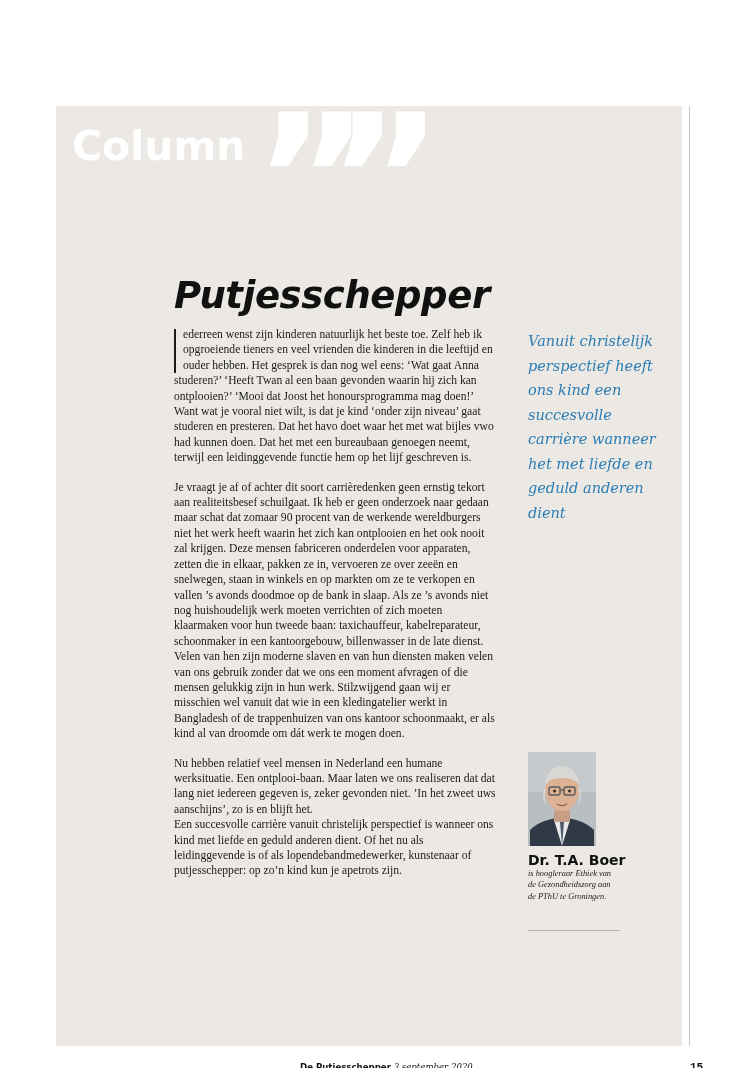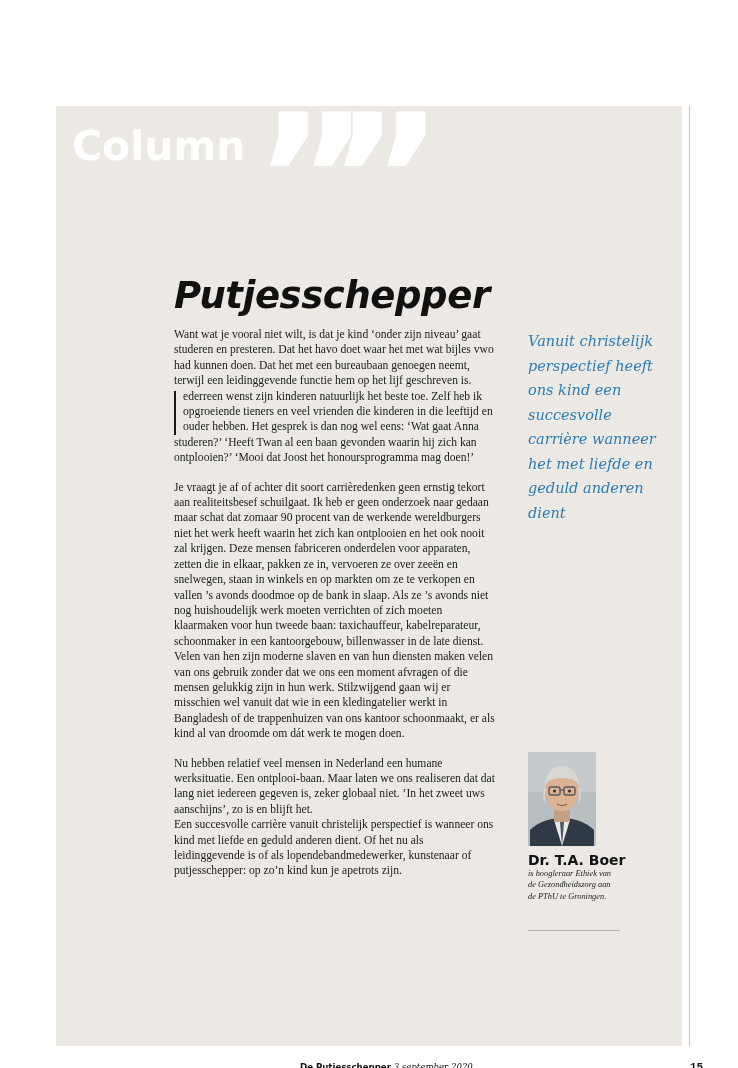--- a/index.html
+++ b/index.html
@@ -211,25 +211,25 @@
 
   <div id="masthead">
     <div id="column-word">Column</div>
     <div class="quote-mark" id="quote-1">”</div>
     <div class="quote-mark" id="quote-2">”</div>
   </div>
 
   <h1 id="headline">Putjesschepper</h1>
 
   <div id="body-col">
+    <p><span class="dropcap-rule"></span><span>ederreen wenst zijn kinderen natuurlijk het beste toe. Zelf heb ik opgroeiende tieners en veel vrienden die kinderen in die leeftijd en ouder hebben. Het gesprek is dan nog wel eens: ‘Wat gaat Anna studeren?’ ‘Heeft Twan al een baan gevonden waarin hij zich kan ontplooien?’ ‘Mooi dat Joost het honoursprogramma mag doen!’</span></p>
     <p>Want wat je vooral niet wilt, is dat je kind ‘onder zijn niveau’ gaat studeren en presteren. Dat het havo doet waar het met wat bijles vwo had kunnen doen. Dat het met een bureaubaan genoegen neemt, terwijl een leidinggevende functie hem op het lijf geschreven is.</p>
-    <p><span class="dropcap-rule"></span><span>ederreen wenst zijn kinderen natuurlijk het beste toe. Zelf heb ik opgroeiende tieners en veel vrienden die kinderen in die leeftijd en ouder hebben. Het gesprek is dan nog wel eens: ‘Wat gaat Anna studeren?’ ‘Heeft Twan al een baan gevonden waarin hij zich kan ontplooien?’ ‘Mooi dat Joost het honoursprogramma mag doen!’</span></p>
     <p class="gap">Je vraagt je af of achter dit soort carrièredenken geen ernstig tekort aan realiteitsbesef schuilgaat. Ik heb er geen onderzoek naar gedaan maar schat dat zomaar 90 procent van de werkende wereldburgers niet het werk heeft waarin het zich kan ontplooien en het ook nooit zal krijgen. Deze mensen fabriceren onderdelen voor apparaten, zetten die in elkaar, pakken ze in, vervoeren ze over zeeën en snelwegen, staan in winkels en op markten om ze te verkopen en vallen ’s avonds doodmoe op de bank in slaap. Als ze ’s avonds niet nog huishoudelijk werk moeten verrichten of zich moeten klaarmaken voor hun tweede baan: taxichauffeur, kabelreparateur, schoonmaker in een kantoorgebouw, billenwasser in de late dienst.</p>
     <p>Velen van hen zijn moderne slaven en van hun diensten maken velen van ons gebruik zonder dat we ons een moment afvragen of die mensen gelukkig zijn in hun werk. Stilzwijgend gaan wij er misschien wel vanuit dat wie in een kledingatelier werkt in Bangladesh of de trappenhuizen van ons kantoor schoonmaakt, er als kind al van droomde om dát werk te mogen doen.</p>
-    <p class="gap">Nu hebben relatief veel mensen in Nederland een humane werksituatie. Een ontplooi-baan. Maar laten we ons realiseren dat dat lang niet iedereen gegeven is, zeker globaal niet. ’In het zweet uws aanschijns’, zo is en blijft het.</p>
+    <p class="gap">Nu hebben relatief veel mensen in Nederland een humane werksituatie. Een ontplooi-baan. Maar laten we ons realiseren dat dat lang niet iedereen gegeven is, zeker gevonden niet. ’In het zweet uws aanschijns’, zo is en blijft het.</p>
     <p>Een succesvolle carrière vanuit christelijk perspectief is wanneer ons kind met liefde en geduld anderen dient. Of het nu als leidinggevende is of als lopendebandmedewerker, kunstenaar of putjesschepper: op zo’n kind kun je apetrots zijn.</p>
   </div>
 
   <div id="pullquote">Vanuit christelijk perspectief heeft ons kind een succesvolle carrière wanneer het met liefde en geduld anderen dient</div>
 
   <div id="author-photo">
     <svg width="68" height="94" viewBox="0 0 68 94" xmlns="http://www.w3.org/2000/svg">
       <rect x="0" y="0" width="68" height="94" fill="#b9bec1"></rect>
       <rect x="0" y="0" width="68" height="40" fill="#c6cacd"></rect>
 

